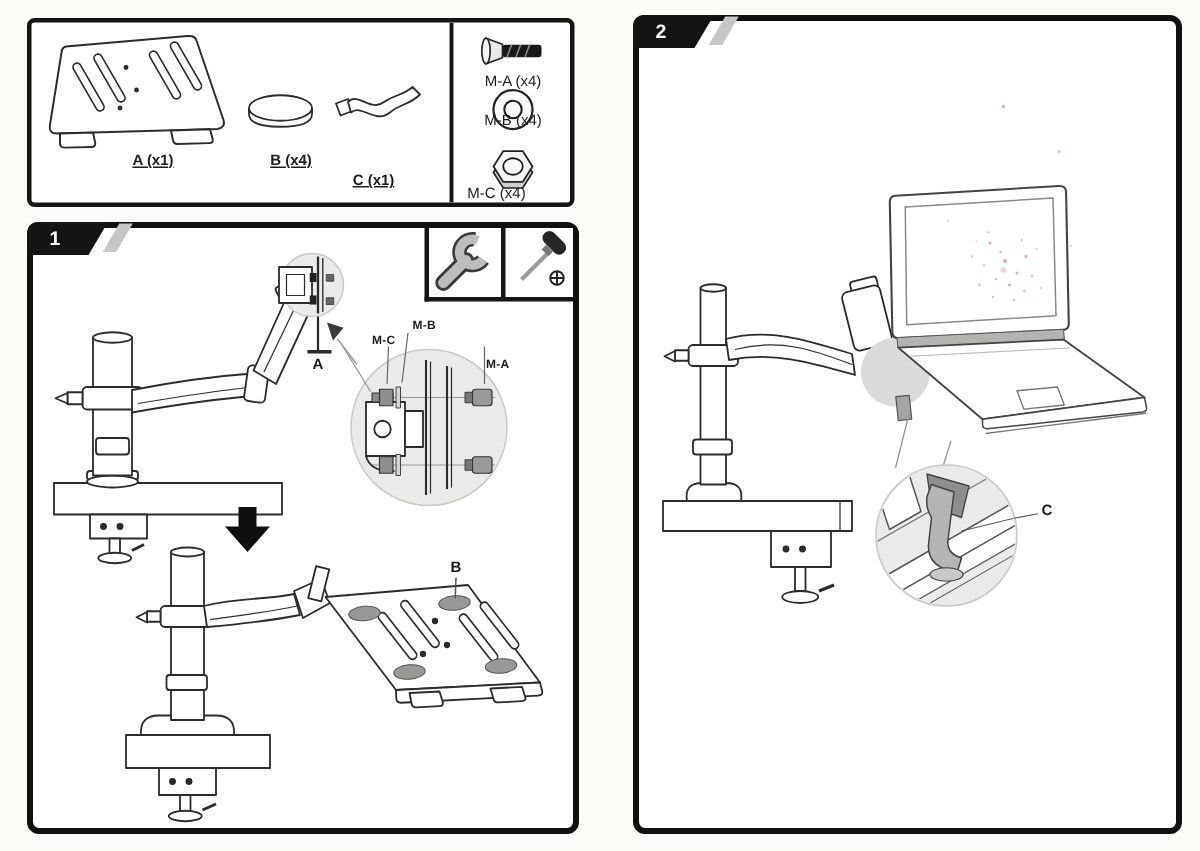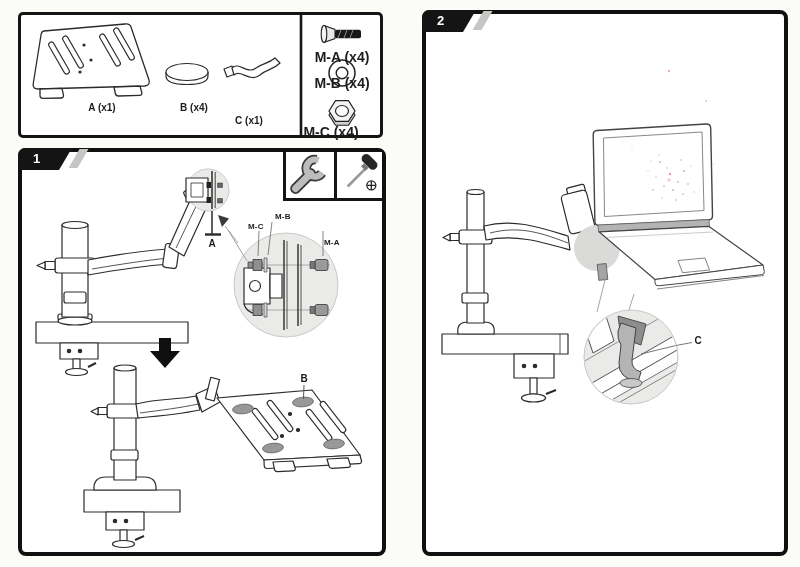--- a/index.html
+++ b/index.html
@@ -14,22 +14,22 @@
   .badge{position:absolute;left:-4px;top:-4px;width:54px;height:22px;background:#141414;
          clip-path:polygon(0 0,100% 0,calc(100% - 13px) 100%,0 100%);
          border-top-left-radius:7px;z-index:3;}
   .badge span{display:block;color:#fff;font-size:13px;font-weight:700;line-height:22px;padding-left:15px;}
   .slash{position:absolute;left:52px;top:-3px;width:9px;height:19px;background:#c6c6c4;
          transform:skewX(-30deg);z-index:2;}
   .tools{position:absolute;top:0;right:0;width:96px;height:46px;background:#fff;
          border-left:3px solid #151515;border-bottom:3px solid #151515;display:flex;z-index:2;}
   .tcell{width:48px;height:46px;box-sizing:border-box;}
   .tcell+.tcell{border-left:3px solid #151515;}
-  .plabel{position:absolute;transform:translateX(-50%);font-size:10px;font-weight:600;white-space:nowrap;}
-  .hlabel{position:absolute;transform:translateX(-50%);font-size:14px;font-weight:700;white-space:nowrap;}
+  .plabel{position:absolute;transform:translateX(-50%);font-size:10px;font-weight:600;white-space:nowrap;text-decoration:underline;}
+  .hlabel{position:absolute;transform:translateX(-50%);font-size:10px;font-weight:400;white-space:nowrap;}
   .co{position:absolute;font-size:8px;font-weight:700;letter-spacing:.2px;white-space:nowrap;margin-left:11px;}
   .co-big{position:absolute;transform:translateX(-50%);font-size:10px;font-weight:700;}
   svg{display:block;}
 </style>
 </head>
 <body>
 
 <div class="sheet">
 
   <section class="box parts">

